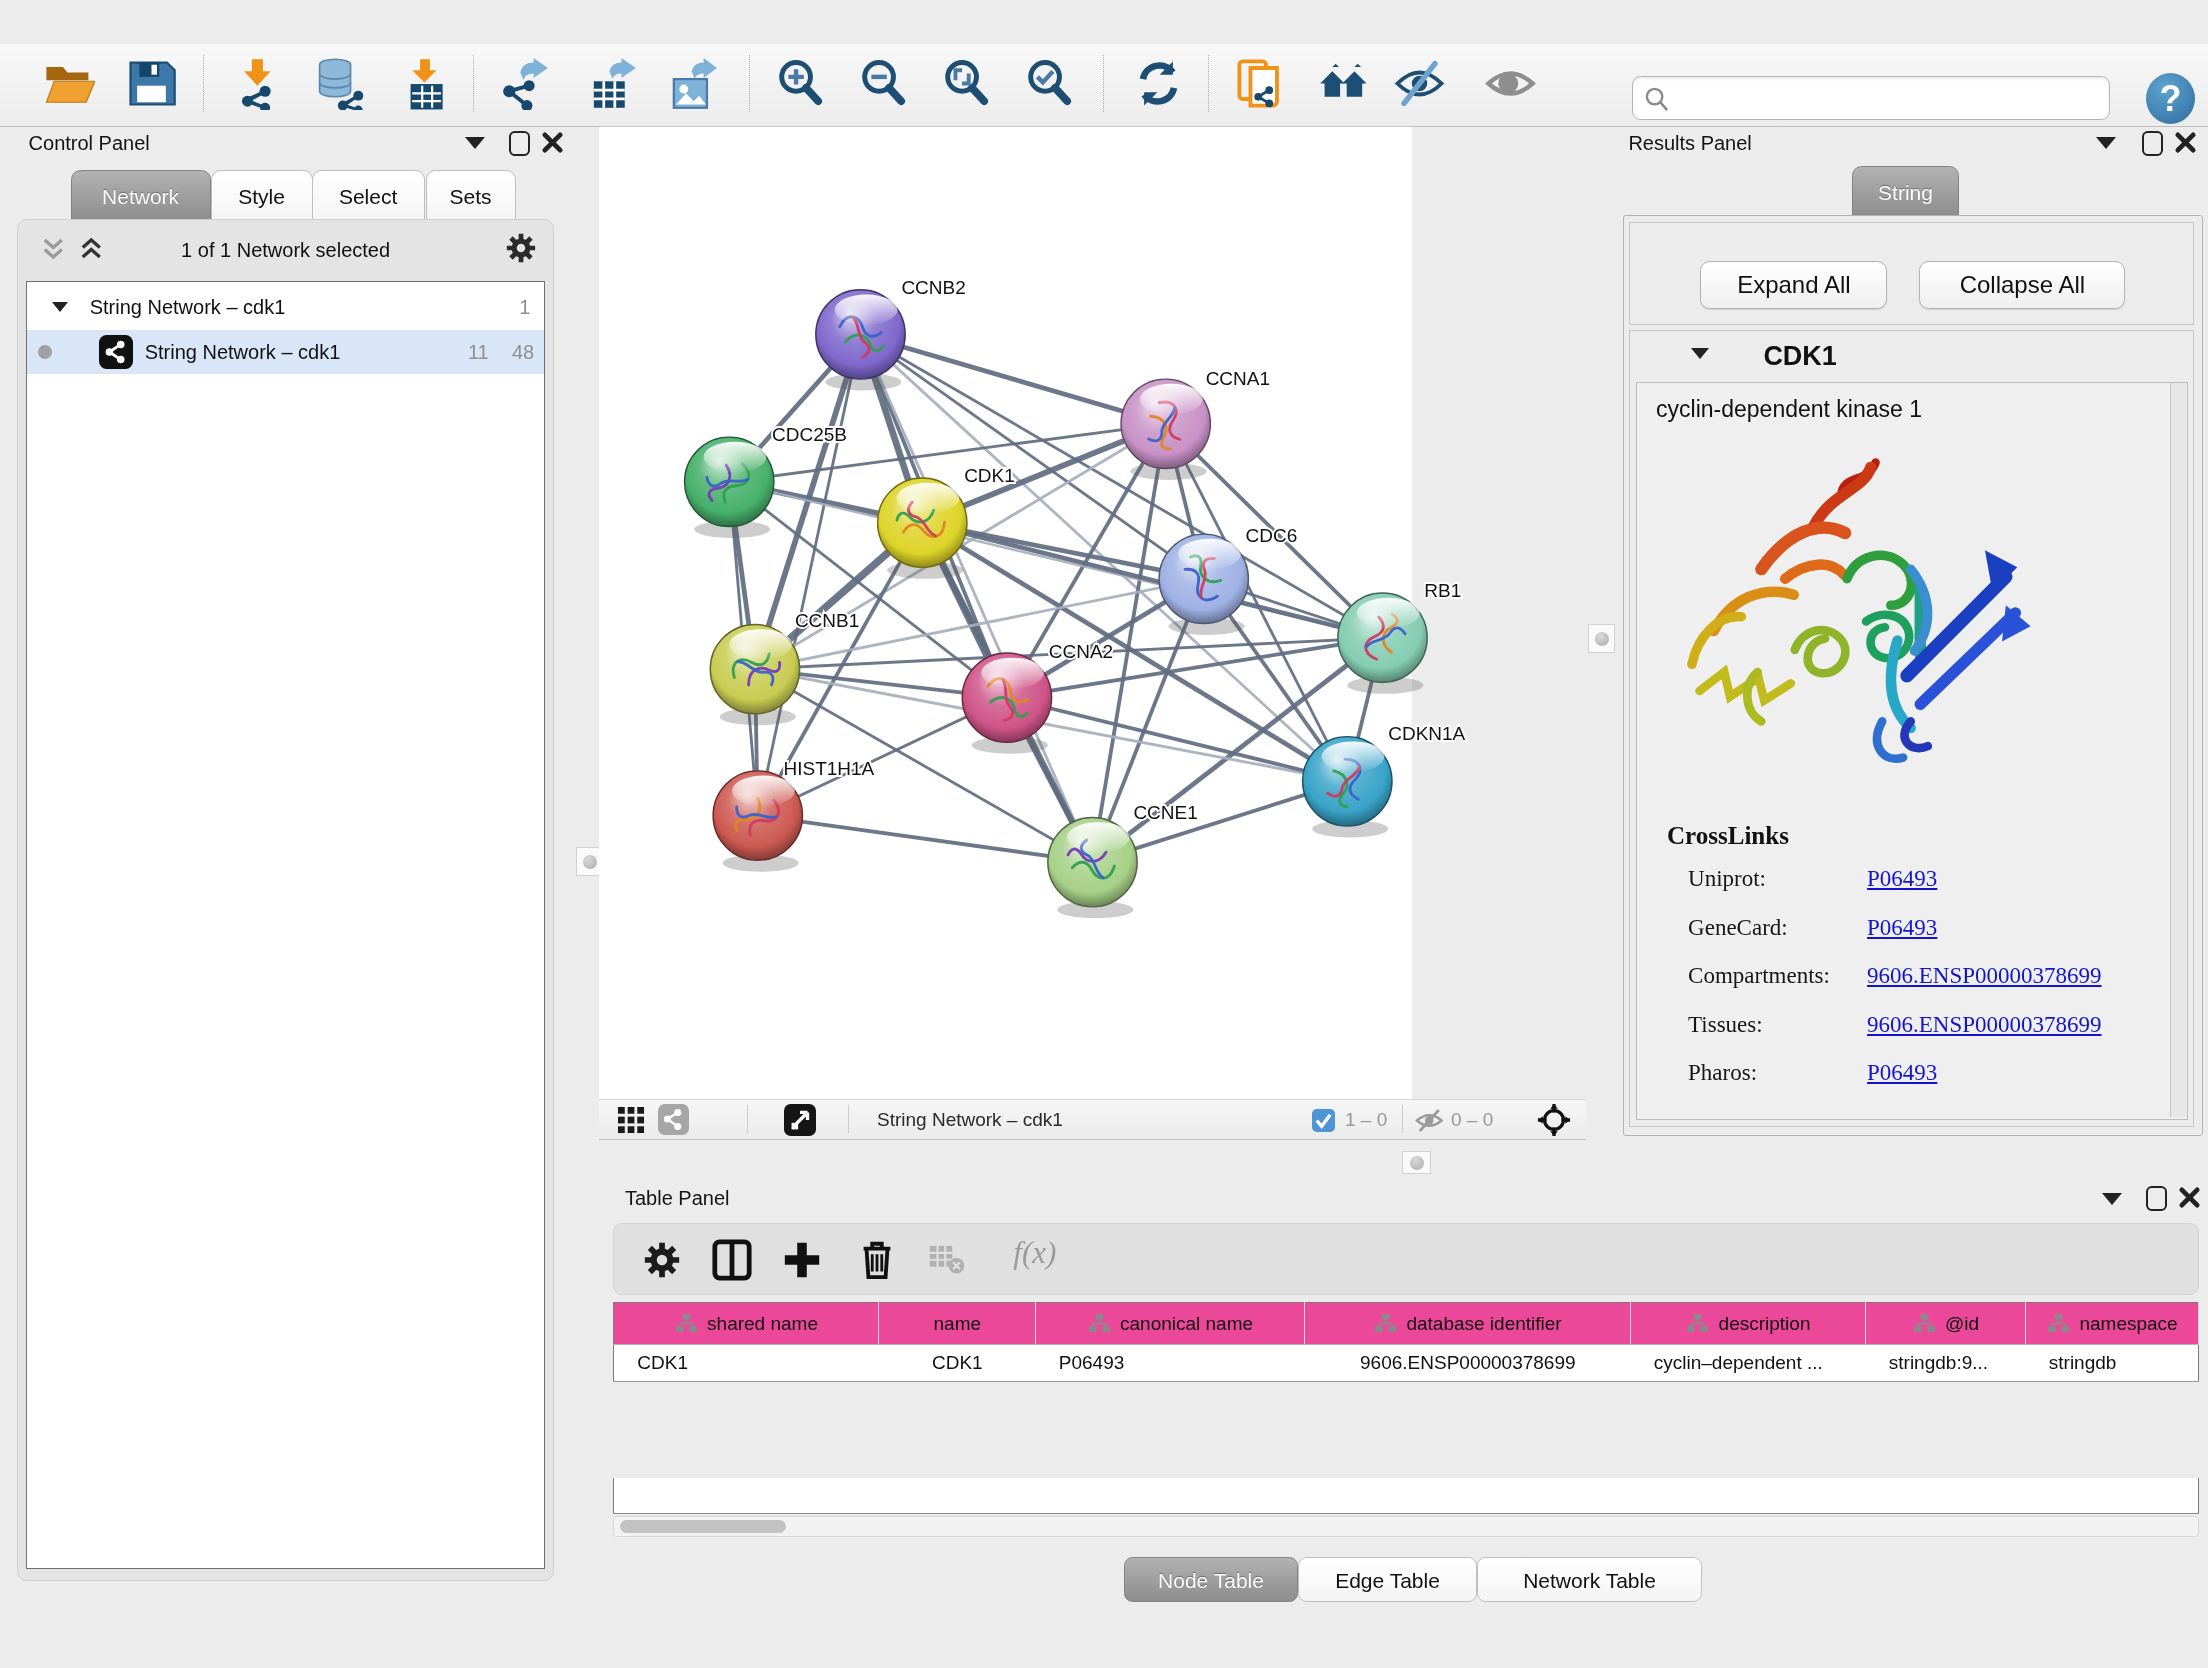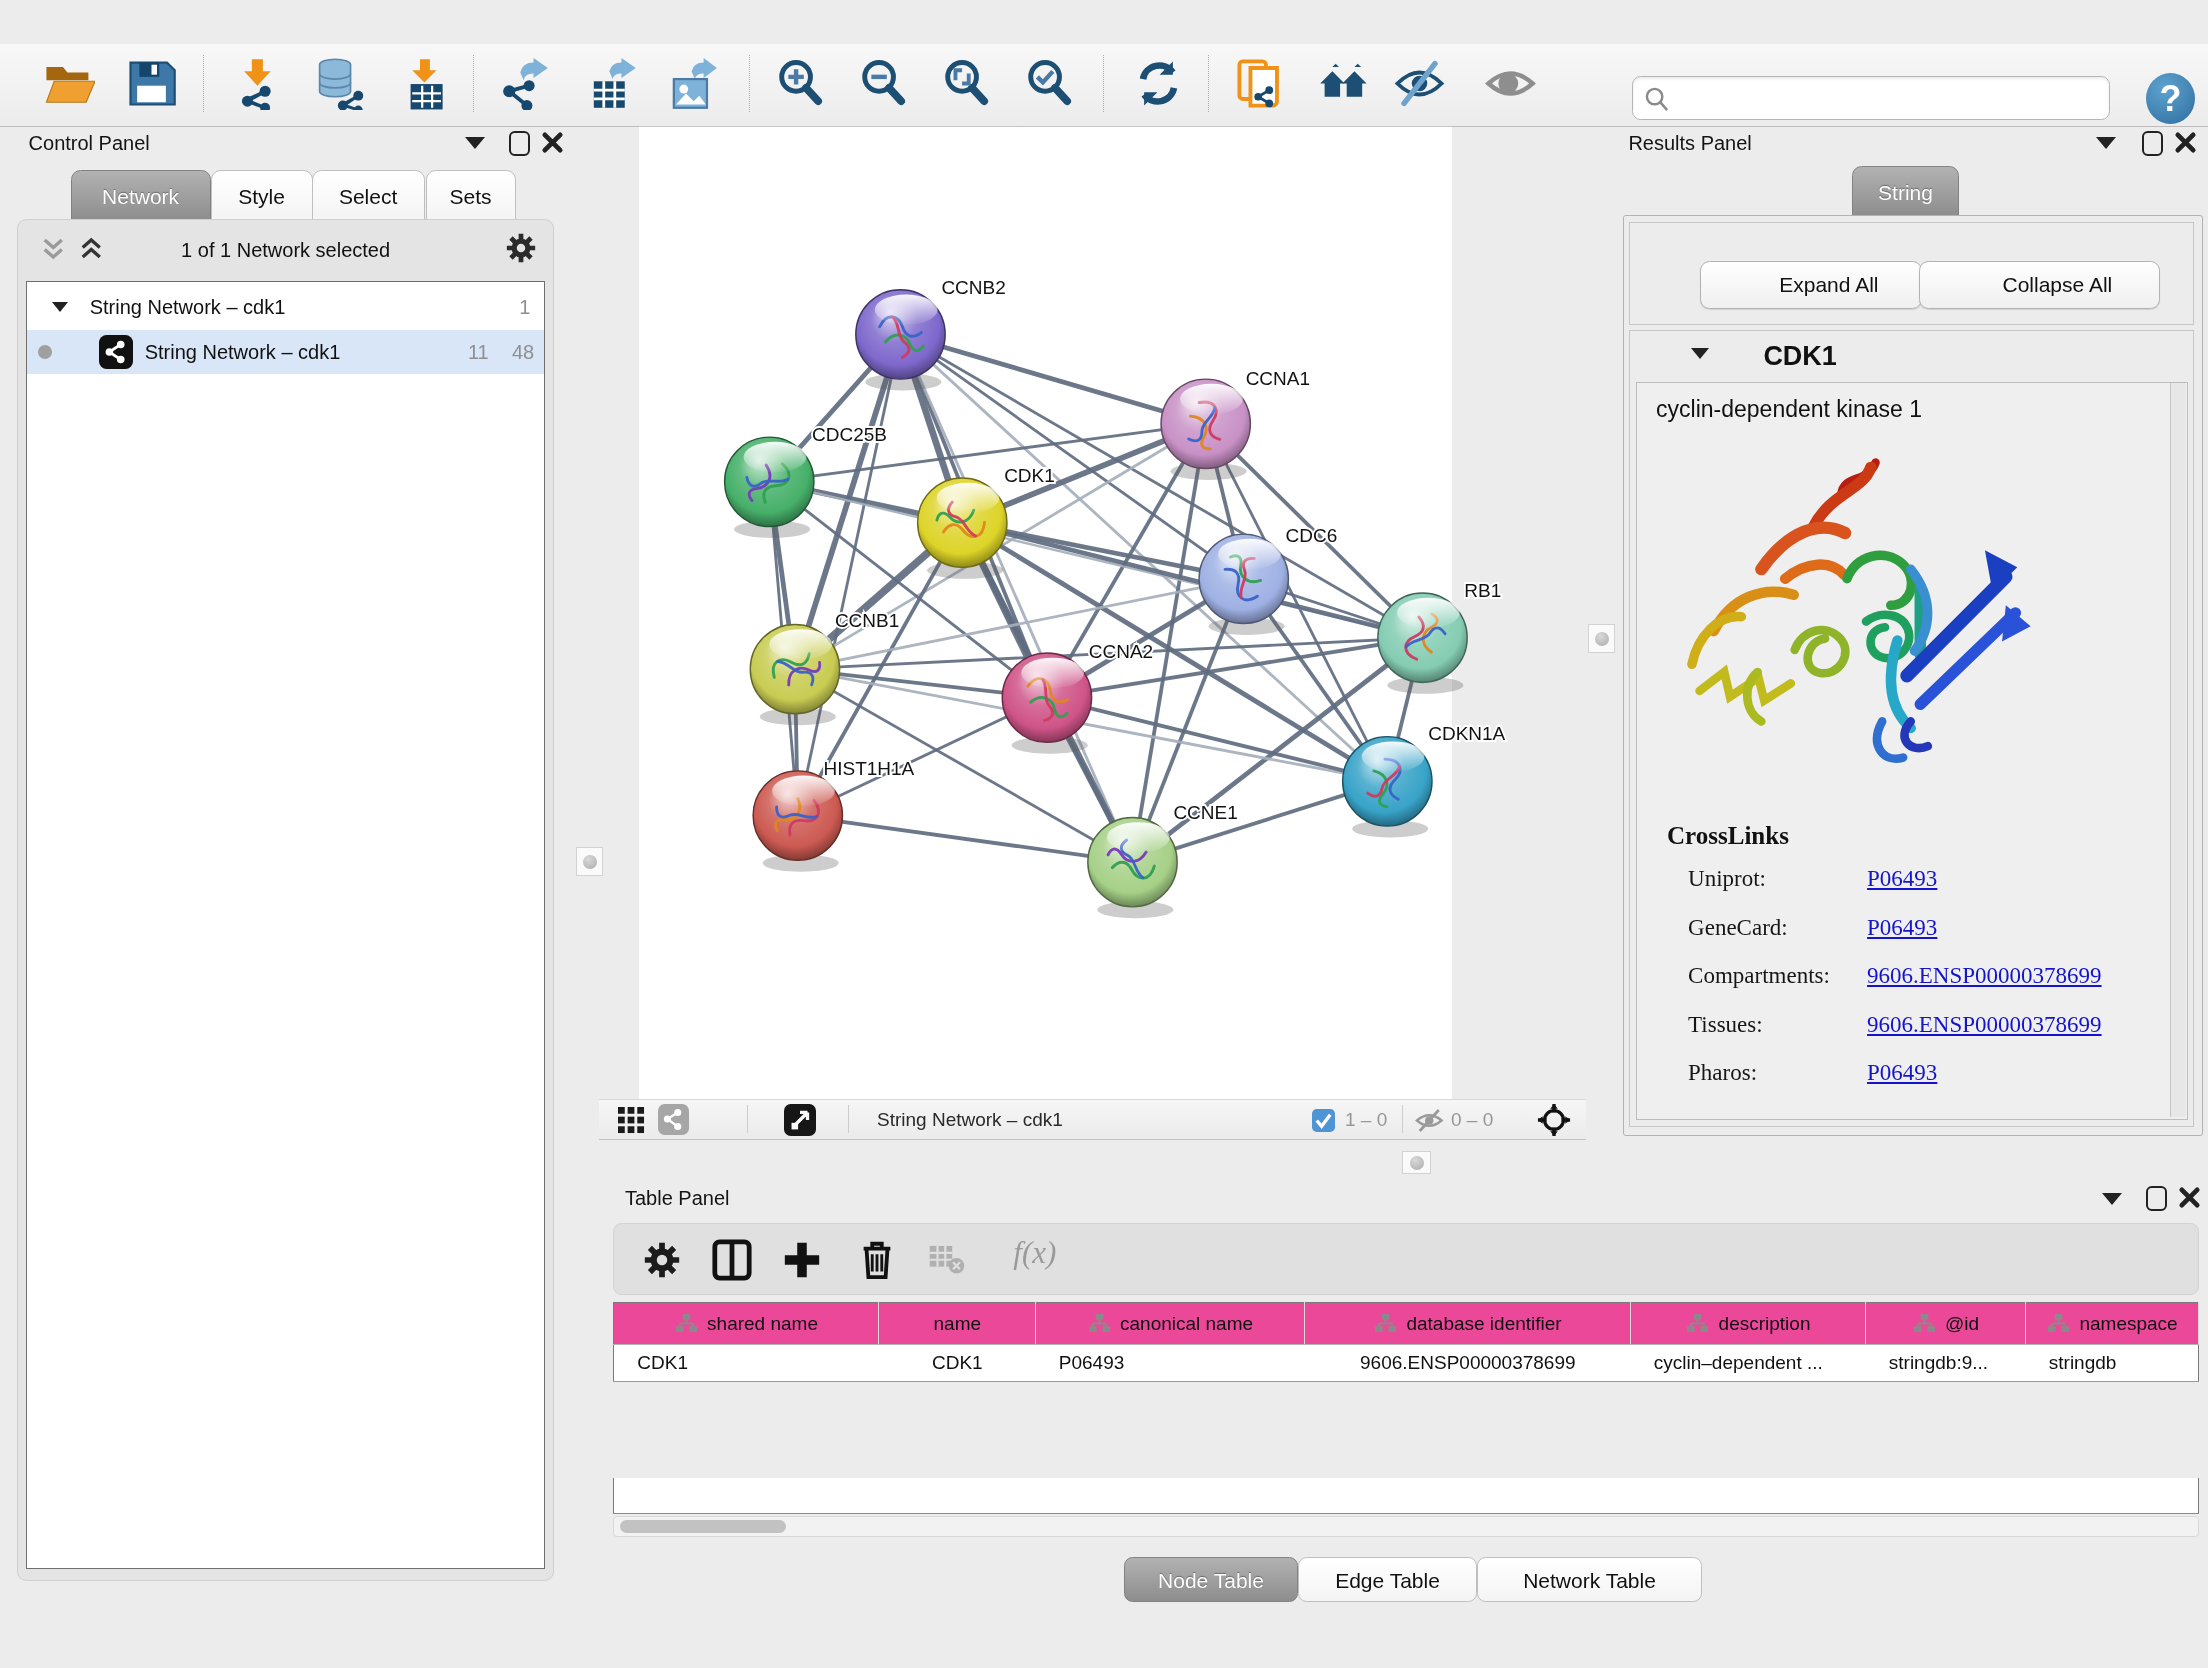--- a/index.html
+++ b/index.html
@@ -32,34 +32,34 @@
   .tri-down{position:absolute;width:0;height:0;border-left:10.5px solid transparent;
     border-right:10.5px solid transparent;border-top:12.4px solid #222;}
   .winbox{position:absolute;width:21px;height:25px;border:2.9px solid #222;border-radius:5.7px;box-sizing:border-box;}
   .winx{position:absolute;width:23px;height:23px;}
   .tab{position:absolute;height:51px;border-radius:9.5px 9.5px 0 0;border:1px solid #bfbfbf;
     background:linear-gradient(#ffffff,#f4f4f4);color:#111;text-align:center;line-height:51px;
     font-size:21px;box-sizing:border-box;}
   .tab.selected{background:linear-gradient(#b2b2b2,#8d8d8d);color:#fff;border-color:#828282;
     text-shadow:0 -1px 1px rgba(0,0,0,.35);}
   .btn{position:absolute;border:1px solid #b2b2b2;border-radius:9.5px;
-    background:linear-gradient(#ffffff,#efefef);text-align:center;font-size:21px;color:#111;
-    box-shadow:0 1px 1px rgba(0,0,0,.12);padding-left:35px;}
+    background:linear-gradient(#ffffff,#efefef);text-align:center;font-size:24px;color:#111;
+    box-shadow:0 1px 1px rgba(0,0,0,.12);}
   
   .cpanel{position:absolute;left:7.6px;top:126px;width:554px;height:1458px;}
   .graybox{position:absolute;left:9.5px;top:93px;width:535px;height:1360px;background:#e4e4e4;
     border:1px solid #cfcfcf;border-radius:9.5px;}
   .netlist{position:absolute;left:7.6px;top:61px;width:517px;height:1286px;background:#fff;
     border:1.9px solid #6f6f6f;}
   .nrow{position:absolute;left:0;width:100%;height:44px;font-size:20px;}
   .nrow .lbl{position:absolute;top:10.5px;}
   .count{position:absolute;top:10.5px;color:#8f8f8f;}
   
   .canvas{position:absolute;left:599px;top:126px;width:813px;height:973px;background:#fff;
-    border-top:1px solid #c6c6c6;box-sizing:border-box;margin-left:40px;}
+    border-top:1px solid #c6c6c6;box-sizing:border-box;}
   .splitdot{position:absolute;width:25px;height:27px;background:#fafafa;border:1px solid #d2d2d2;}
   .splitdot i{position:absolute;left:50%;top:50%;width:14.3px;height:14.3px;margin:-6.7px 0 0 -6.7px;border-radius:50%;
     background:radial-gradient(circle at 38% 30%,#d9d9d9,#ababab);display:block;}
   
   .netbar{position:absolute;left:599px;top:1099px;width:987px;height:39px;
     background:linear-gradient(#f6f6f6,#ebebeb);border-top:1px solid #d8d8d8;border-bottom:1px solid #c2c2c2;}
   .netbar .vsep{position:absolute;top:4.8px;height:28.5px;border-left:1px solid #cdcdcd;}
   .nettext{position:absolute;top:0;line-height:39px;font-size:19px;color:#2a2a2a;}
   .netnum{position:absolute;top:0;line-height:39px;font-size:19px;color:#979797;}
   

